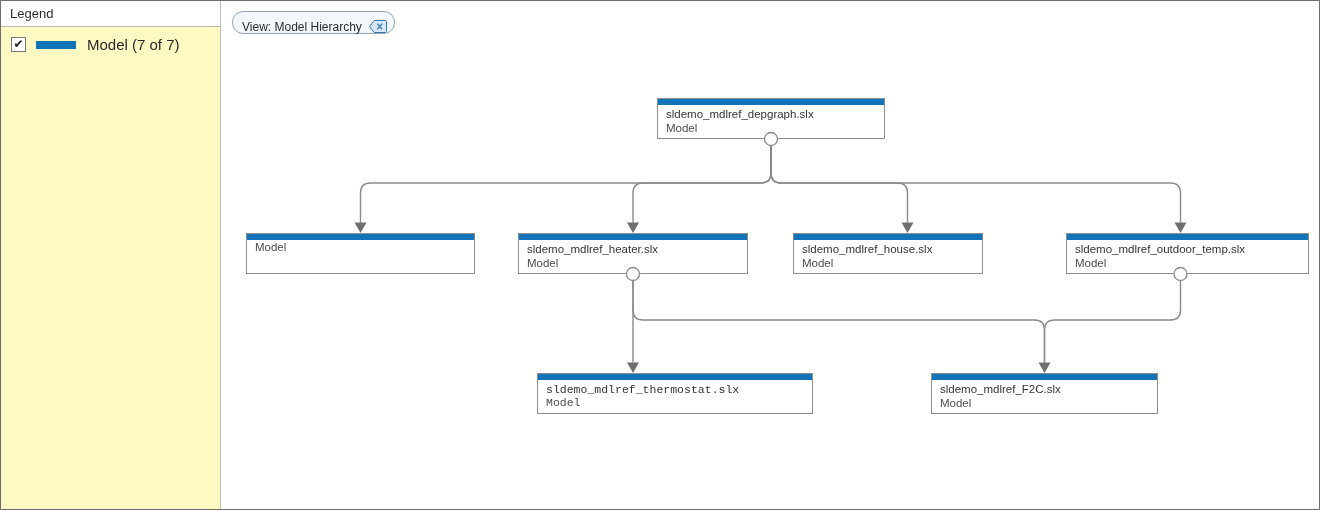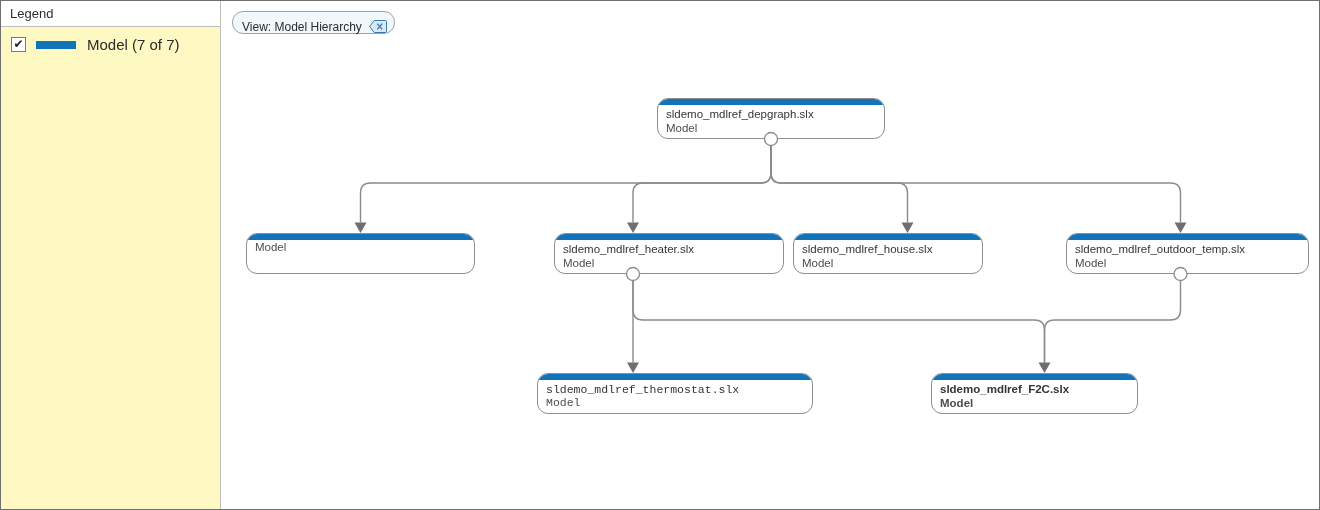--- a/index.html
+++ b/index.html
@@ -40,21 +40,21 @@
     position:absolute; left:231px; top:10px; z-index:6;
     display:inline-flex; align-items:center; gap:7px;
     height:23px; padding:8px 7px 0 9px;
     background:#f2f7fc; border:1px solid #98a4b0; border-radius:11px;
     font-size:12px; color:#2b2b2b;
   }
   #view-chip svg { display:block; }
   
   .node {
     position:absolute; height:41px; background:#fff;
-    border:1px solid #8f8f8f; border-radius:11px; z-index:2;
+    border:1px solid #8f8f8f; border-radius:0; z-index:2;
     overflow:hidden;
   }
   .node .bar { height:6px; background:#1273b8; }
   .node .title {
     display:block; padding:3px 8px 0 8px; font-size:11.5px;
     color:#353535; line-height:13px; white-space:nowrap;
   }
   .node .subtitle {
     display:block; padding:0 8px; font-size:11.5px;
     color:#4d4d4d; line-height:14px; white-space:nowrap;
@@ -93,41 +93,41 @@
 
   <div class="node" style="left:656px; top:97px;  width:228px;">
     <div class="bar"></div>
     <span class="title">sldemo_mdlref_depgraph.slx</span>
     <span class="subtitle">Model</span>
   </div>
   <div class="node" style="left:245px; top:232px; width:229px;">
     <div class="bar"></div>
     <span class="subtitle">Model</span>
   </div>
-  <div class="node" style="left:517px; top:232px; width:230px;margin-left:36px;">
+  <div class="node" style="left:517px; top:232px; width:230px;">
     <div class="bar"></div>
     <span class="title">sldemo_mdlref_heater.slx</span>
     <span class="subtitle">Model</span>
   </div>
   <div class="node" style="left:792px; top:232px; width:190px;">
     <div class="bar"></div>
     <span class="title">sldemo_mdlref_house.slx</span>
     <span class="subtitle">Model</span>
   </div>
   <div class="node" style="left:1065px; top:232px; width:243px;">
     <div class="bar"></div>
     <span class="title">sldemo_mdlref_outdoor_temp.slx</span>
     <span class="subtitle">Model</span>
   </div>
   <div class="node" style="left:536px; top:372px; width:276px;font-family:Liberation Mono, monospace;">
     <div class="bar"></div>
     <span class="title">sldemo_mdlref_thermostat.slx</span>
     <span class="subtitle">Model</span>
   </div>
-  <div class="node" style="left:930px; top:372px; width:207px;font-weight:bold;">
+  <div class="node" style="left:930px; top:372px; width:227px;">
     <div class="bar"></div>
     <span class="title">sldemo_mdlref_F2C.slx</span>
     <span class="subtitle">Model</span>
   </div>
 
   <svg id="edge-layer">
 
     <path class="edge" d="M770,145 V172 Q770,182 760,182 H369.5 Q359.5,182 359.5,192 V221.5"></path>
     <path class="edge" d="M770,145 V172 Q770,182 760,182 H642 Q632,182 632,192 V221.5"></path>
     <path class="edge" d="M770,145 V172 Q770,182 780,182 H896.5 Q906.5,182 906.5,192 V221.5"></path>

